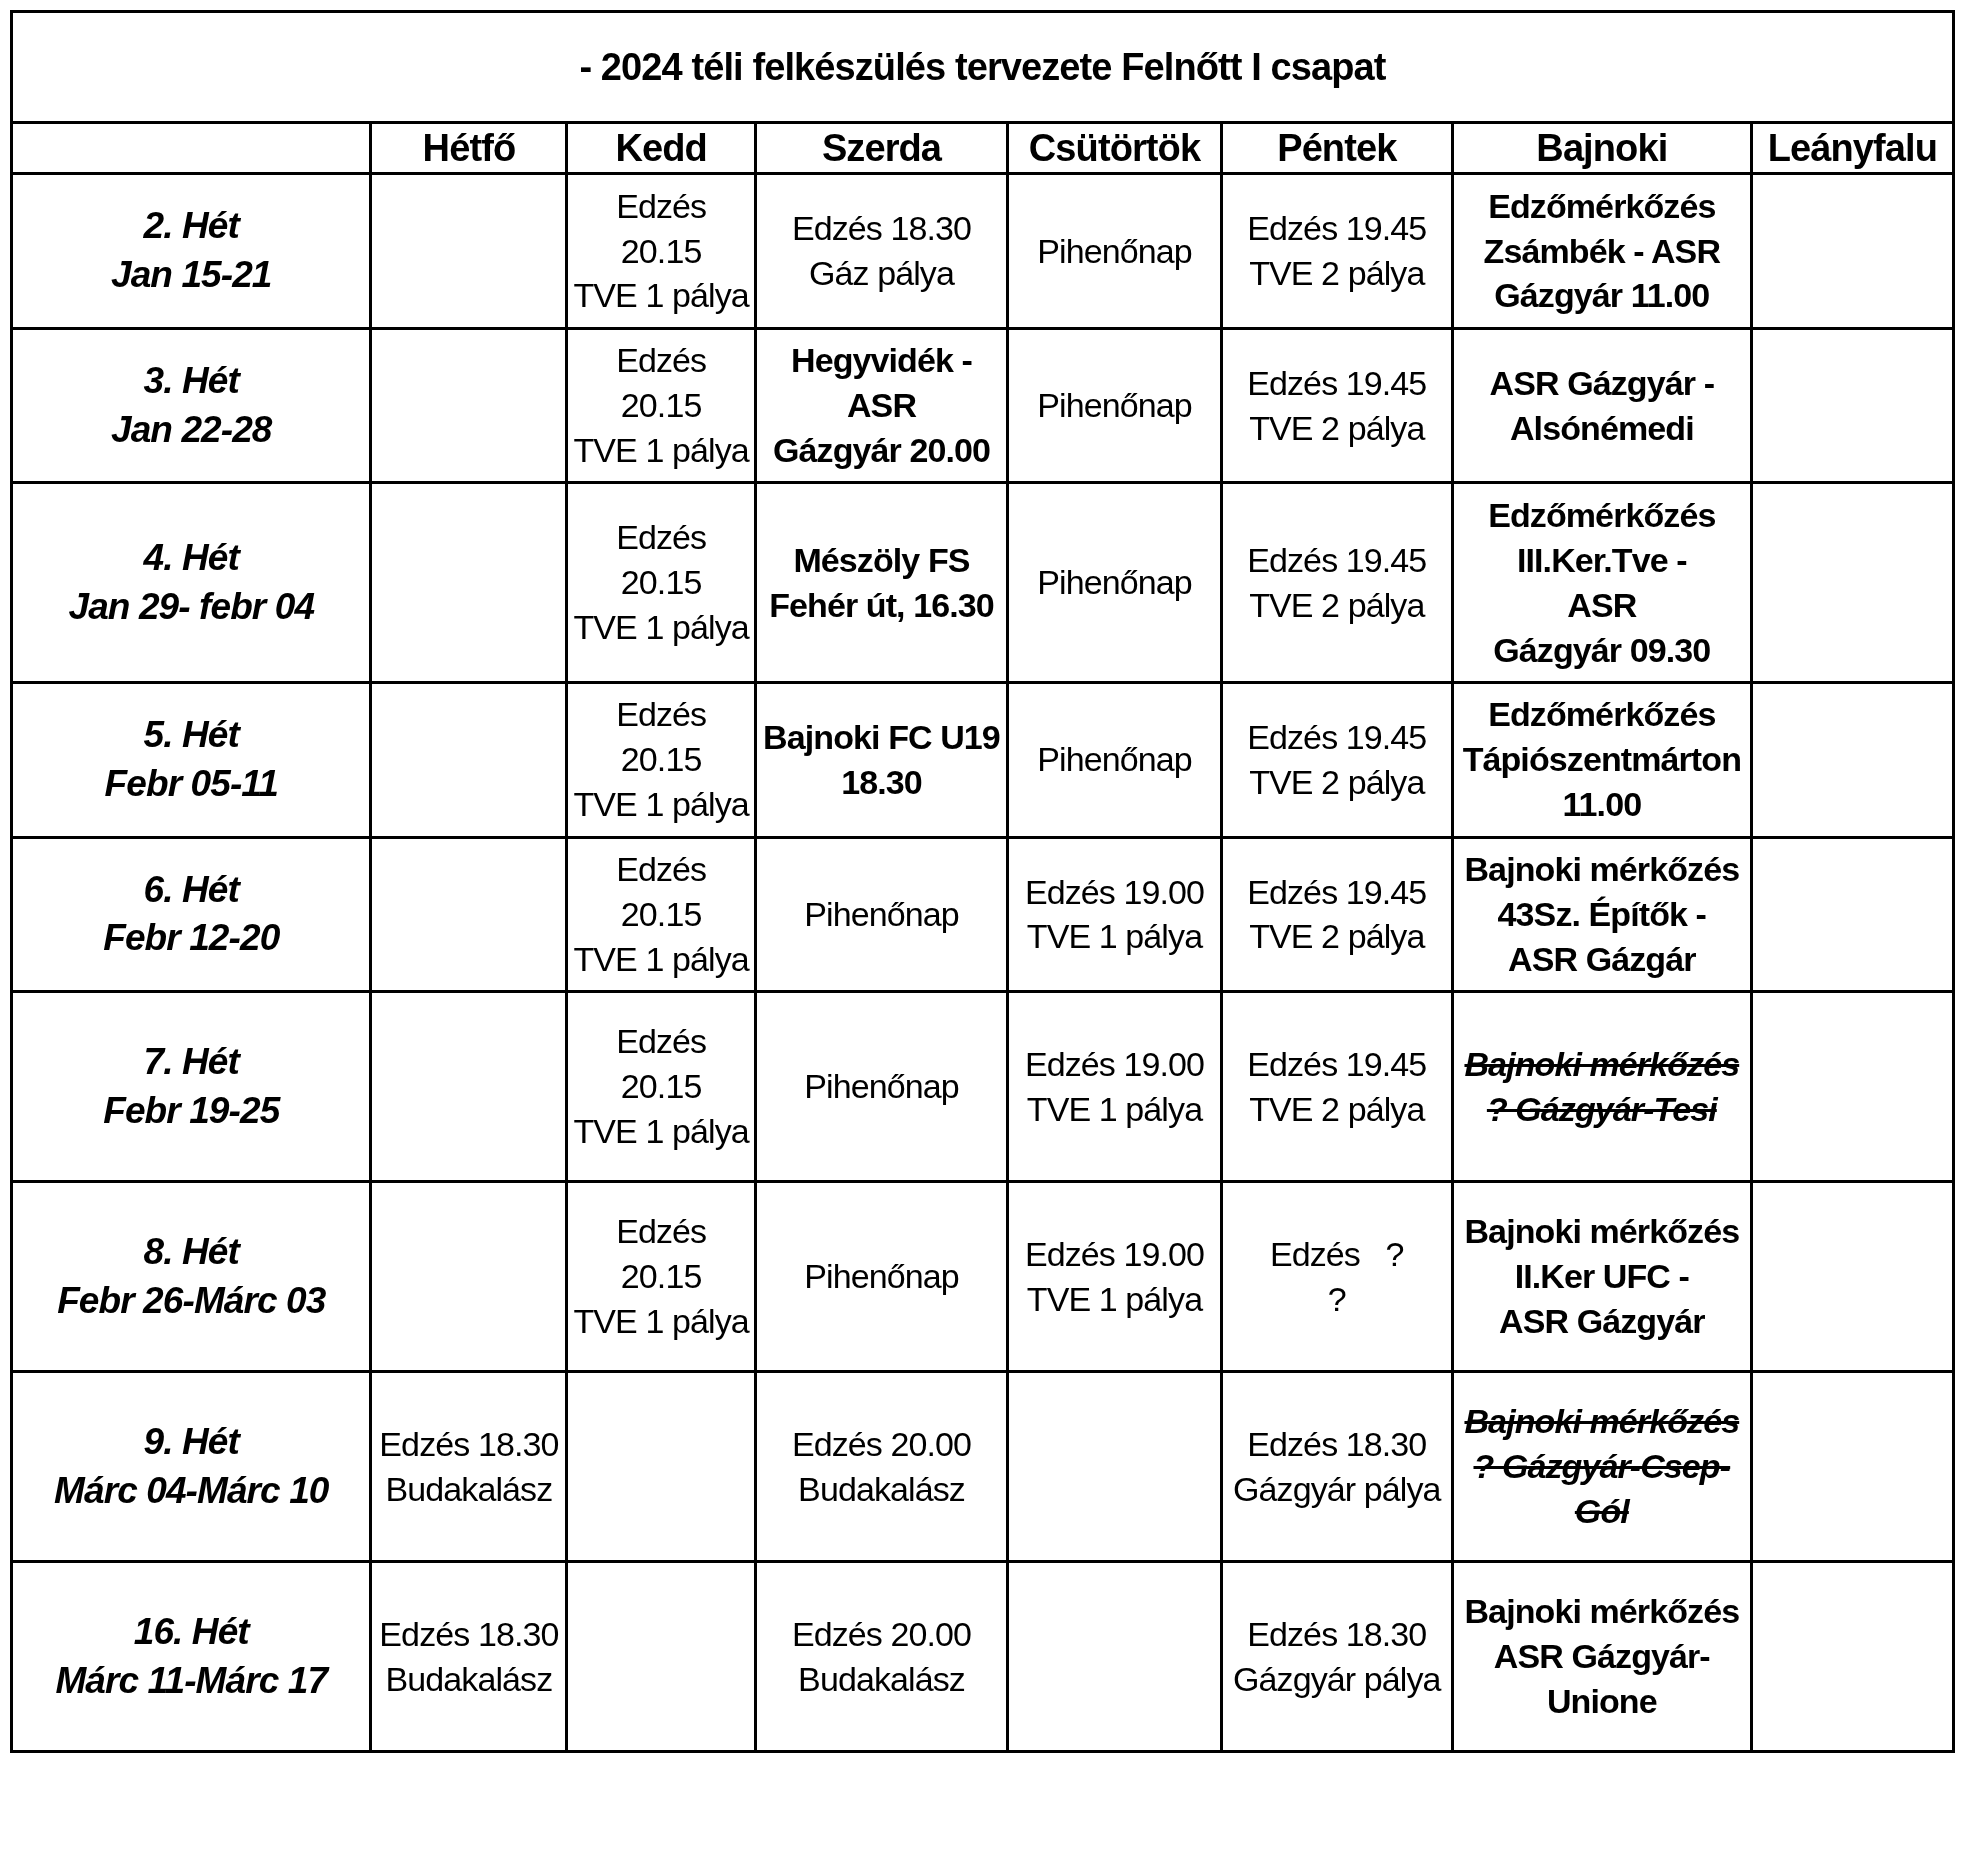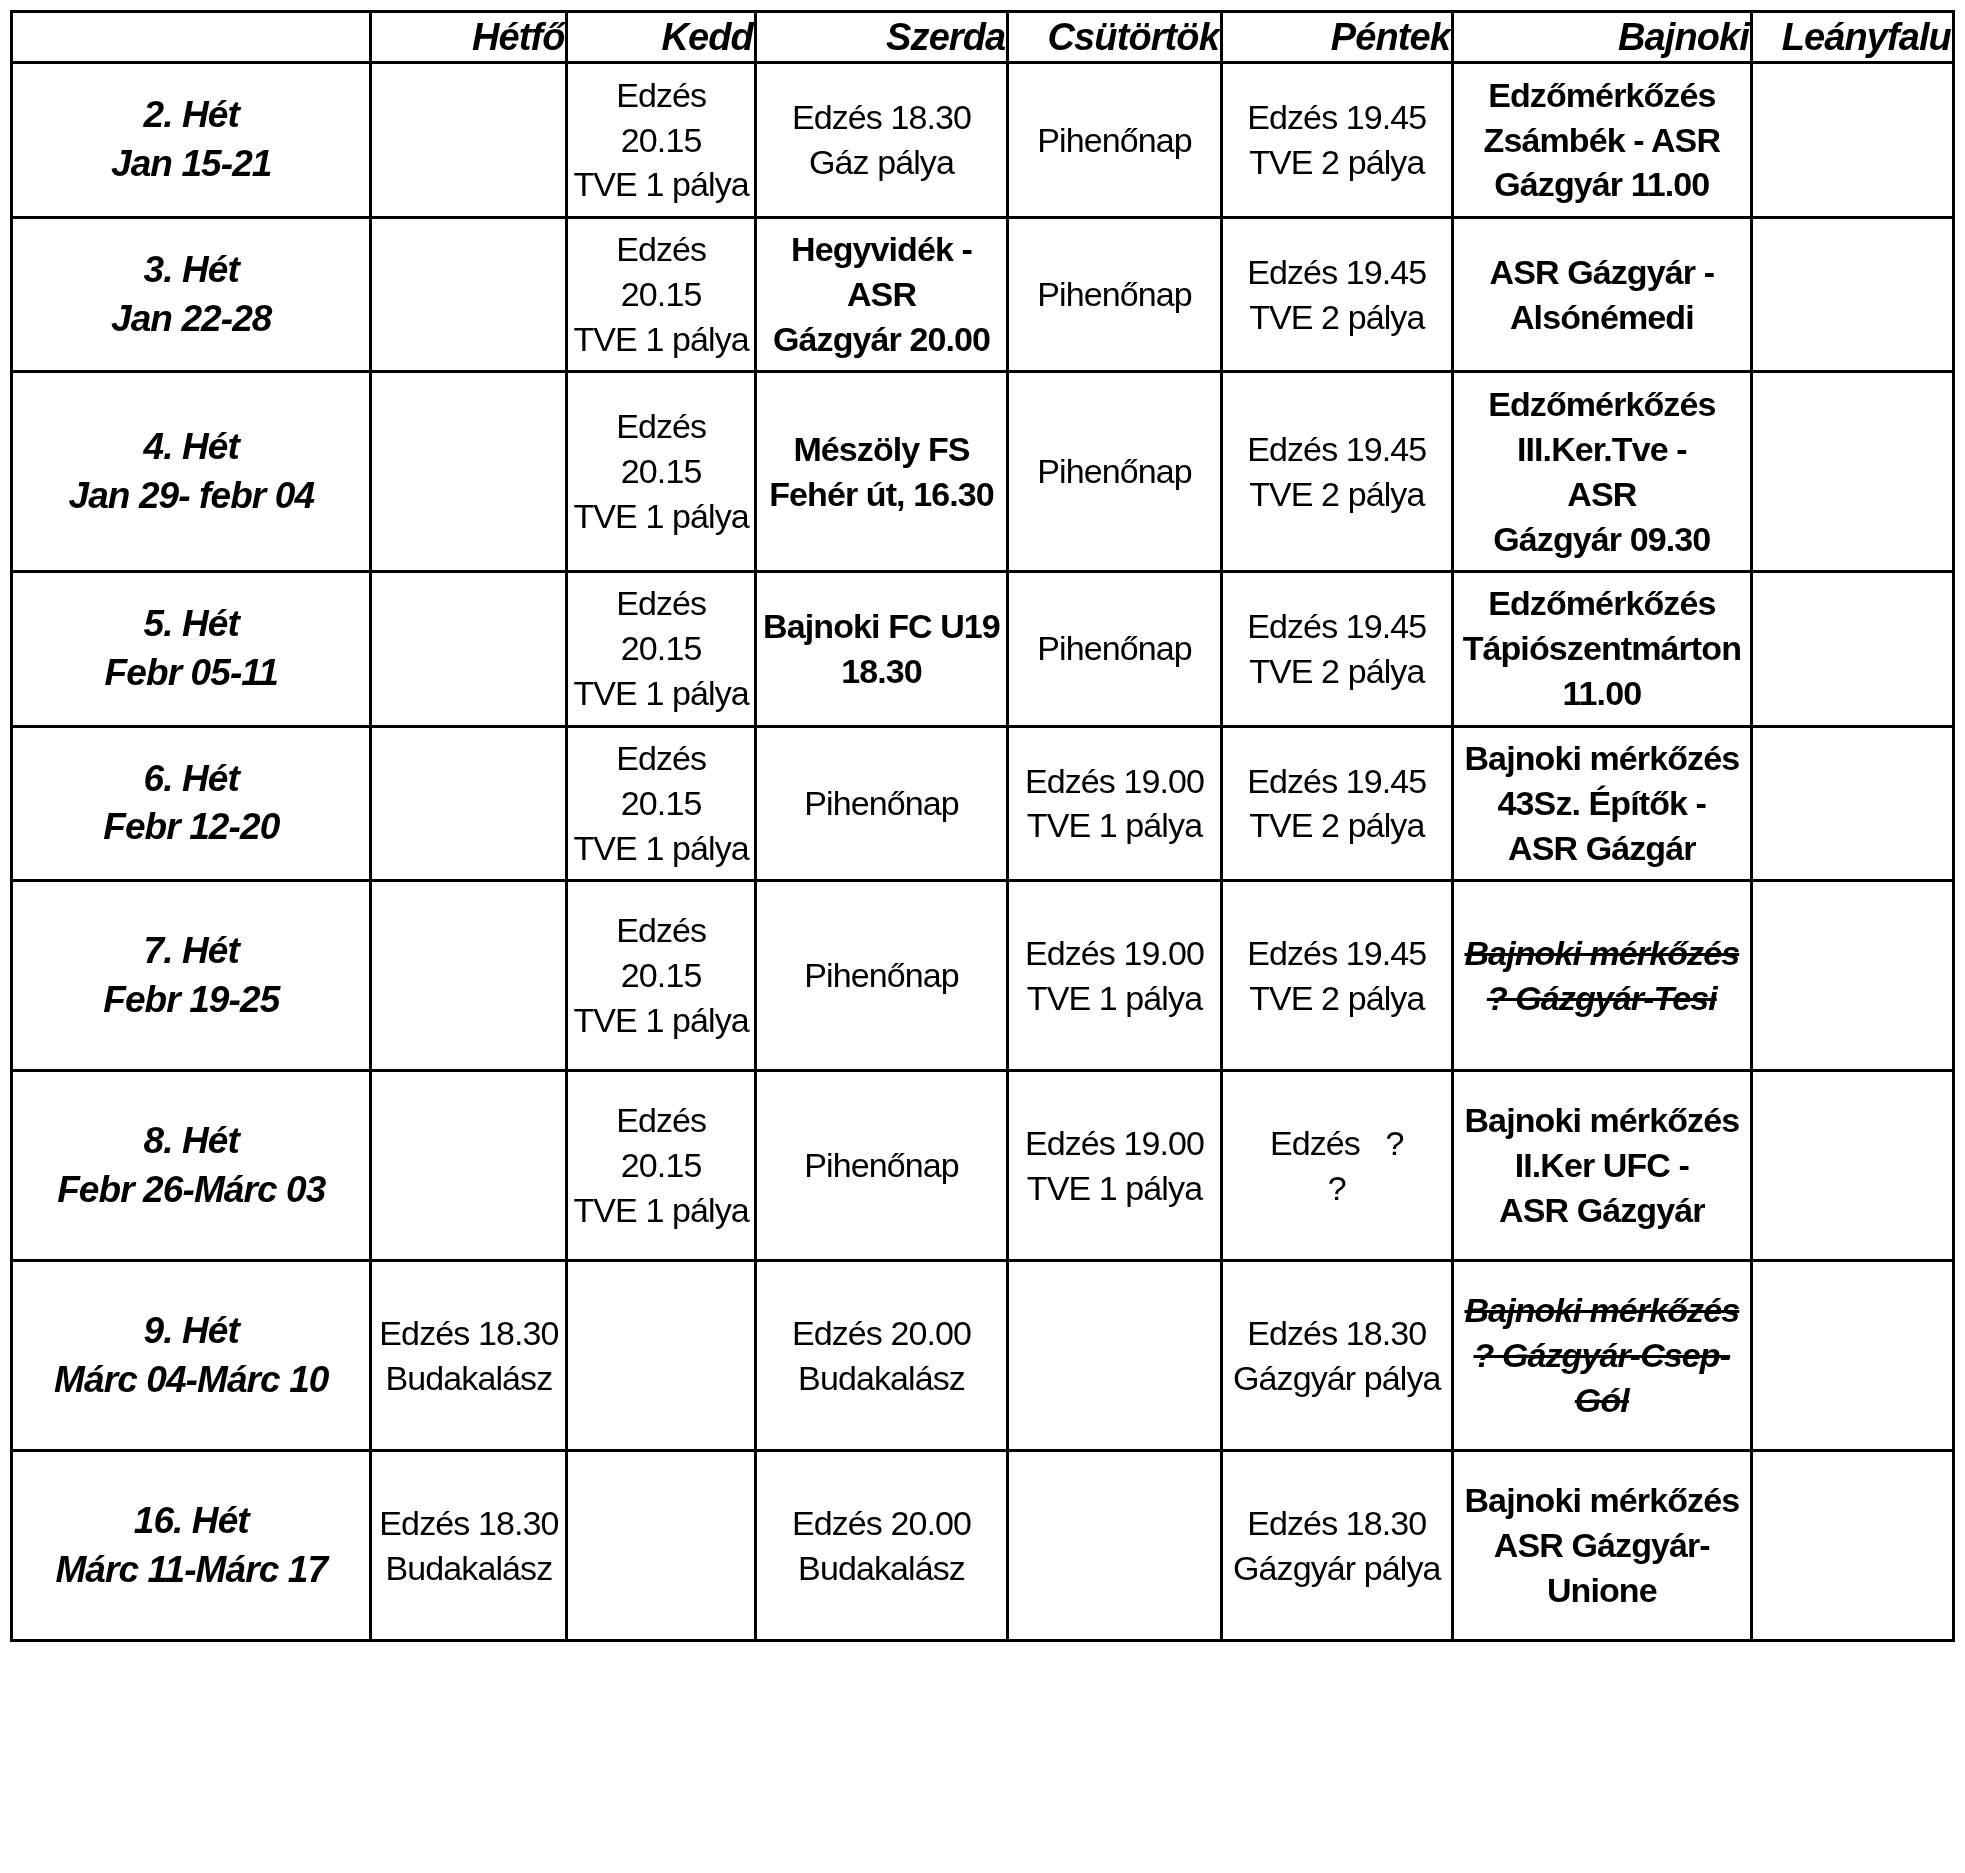--- a/index.html
+++ b/index.html
@@ -27,24 +27,22 @@
   .title-cell {
     font-size: 38px;
     font-weight: bold;
     letter-spacing: -0.9px;
     padding: 8.5px;
   }
   .header-row { height: 51px; }
   .header-cell {
     font-size: 38px;
     font-weight: bold;
-    font-style: italic;
     letter-spacing: -0.9px;
     padding: 0.9px;
-    text-align: right;
   }
   tbody tr { height: 153px; }
   tbody tr:nth-child(n+6) { height: 190px; }
   .week-cell {
     font-size: 37px;
     font-weight: bold;
     font-style: italic;
     letter-spacing: -0.9px;
     line-height: 1.32;
     padding: 8.5px 3.4px;
@@ -72,20 +70,23 @@
       <col style="width:18.5%">
       <col style="width:10.1%">
       <col style="width:9.7%">
       <col style="width:13.0%">
       <col style="width:11.0%">
       <col style="width:11.9%">
       <col style="width:15.4%">
       <col style="width:10.4%">
     </colgroup>
     <thead>
+      <tr class="title-row">
+        <td class="title-cell" colspan="8">- 2024 téli felkészülés tervezete  Felnőtt I csapat</td>
+      </tr>
       <tr class="header-row">
         <th class="header-cell"></th>
         <th class="header-cell">Hétfő</th>
         <th class="header-cell">Kedd</th>
         <th class="header-cell">Szerda</th>
         <th class="header-cell">Csütörtök</th>
         <th class="header-cell">Péntek</th>
         <th class="header-cell">Bajnoki</th>
         <th class="header-cell">Leányfalu</th>
       </tr>

